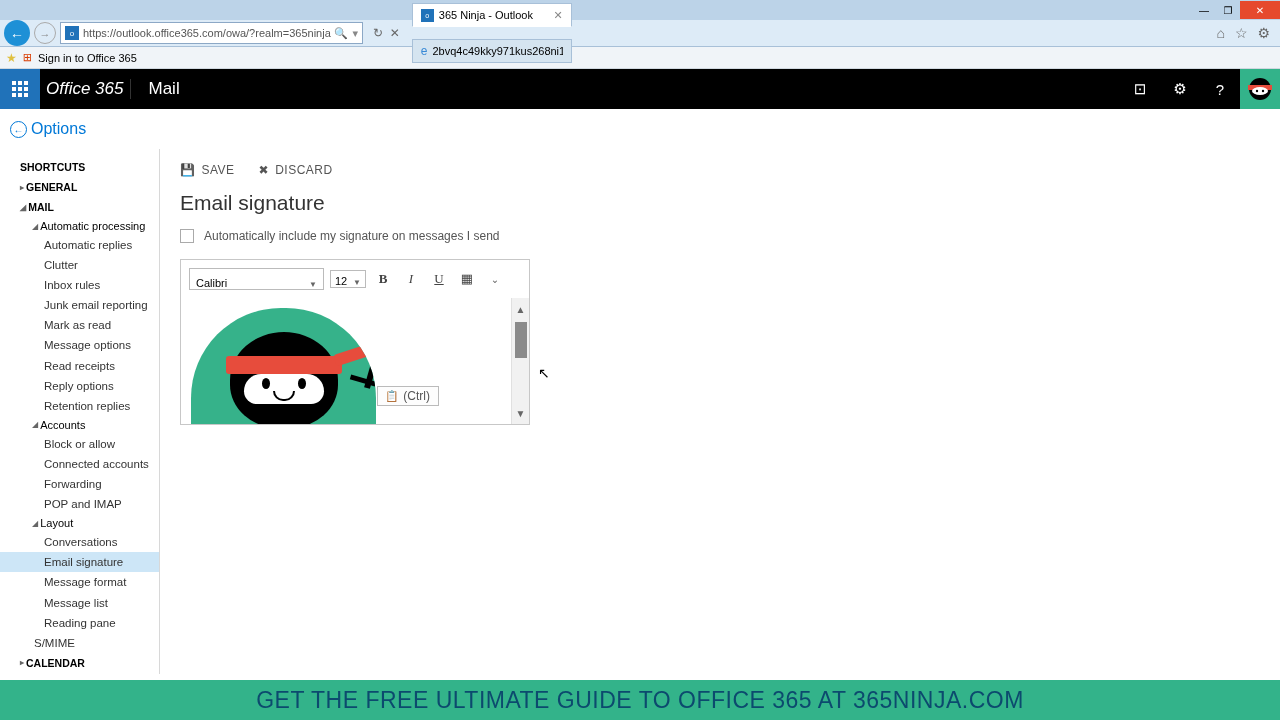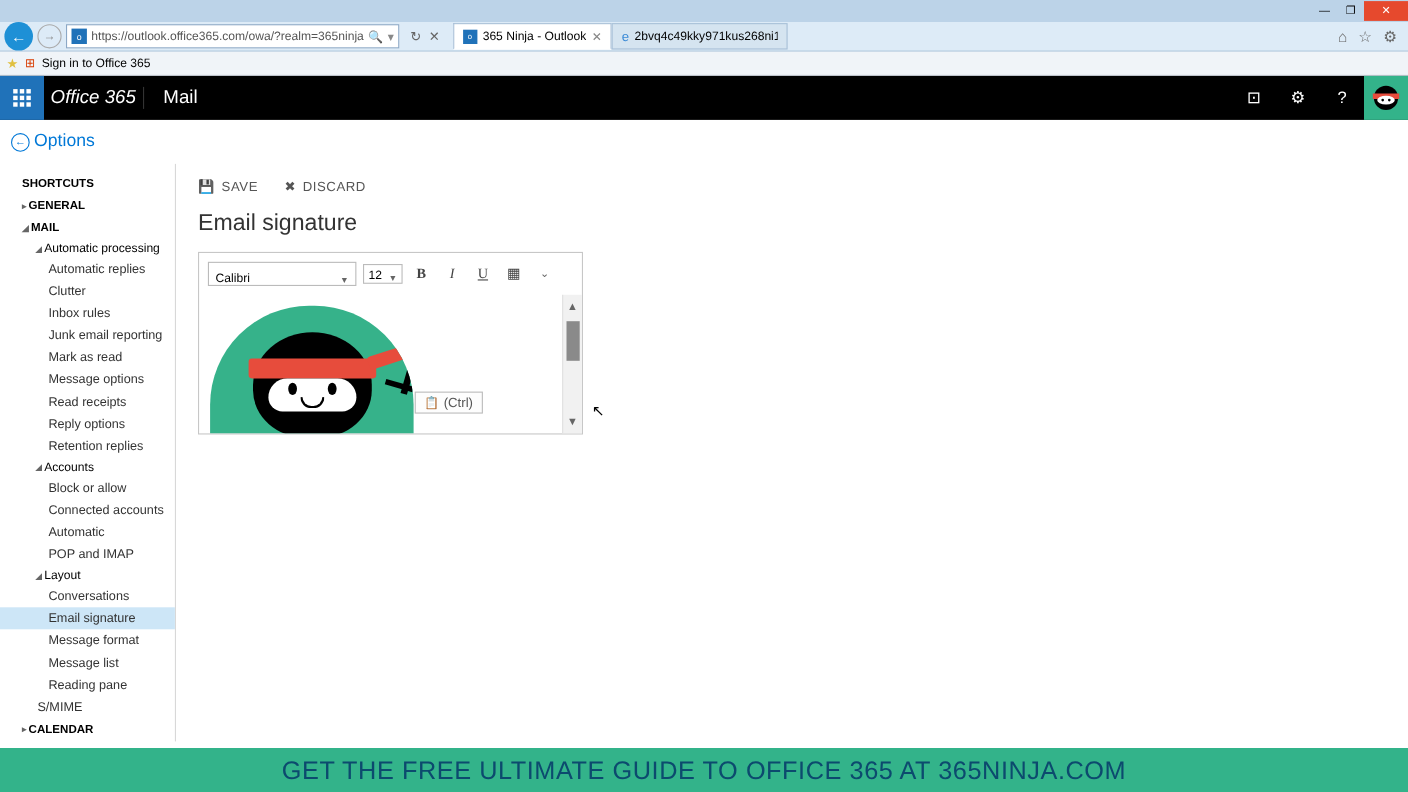--- a/index.html
+++ b/index.html
@@ -12,21 +12,21 @@
 
 
 .browser-bar { height: 27px; background: #ddebf7; display: flex; align-items: center; padding: 0 4px; gap: 2px; border-bottom: 1px solid #a8c0d8; }
 .nav-back { width: 26px; height: 26px; border-radius: 50%; background: #1e90d6; color: #fff; display: flex; align-items: center; justify-content: center; font-size: 14px; cursor: pointer; }
 .nav-fwd { width: 22px; height: 22px; border: 1px solid #aaa; border-radius: 50%; display: flex; align-items: center; justify-content: center; color: #888; font-size: 11px; margin-left: 2px; }
 .addr { flex: 0 0 290px; height: 22px; background: #fff; border: 1px solid #8ca8c6; display: flex; align-items: center; padding: 0 4px; margin-left: 2px; font-size: 11px; gap: 4px; }
 .addr-icon { width: 14px; height: 14px; background: #2072b9; color: #fff; font-size: 8px; display: flex; align-items: center; justify-content: center; }
 .addr-text { flex: 1; white-space: nowrap; overflow: hidden; color: #555; }
 .addr-search { color: #888; cursor: pointer; }
 .addr-refresh { display: flex; align-items: center; gap: 4px; margin-left: 2px; padding: 0 6px; color: #666; font-size: 12px; cursor: pointer; }
-.tabs { display: flex; gap: 0; margin-left: 4px; }
+.tabs { display: flex; gap: 12px; margin-left: 4px; flex-direction: column; }
 .tab { height: 24px; padding: 0 8px; display: flex; align-items: center; gap: 5px; font-size: 11px; border: 1px solid #a8c0d8; background: #f5f9fc; cursor: pointer; max-width: 160px; }
 .tab.active { background: #fff; border-bottom-color: #fff; }
 .tab-text { white-space: nowrap; overflow: hidden; flex: 1; }
 .tab-close { color: #888; font-size: 11px; }
 .tab-icon-o { width: 13px; height: 13px; background: #2072b9; color: #fff; font-size: 7px; display:flex; align-items:center; justify-content:center; }
 .tab-icon-ie { color: #3a8ad6; font-size: 12px; }
 .browser-right { margin-left: auto; display: flex; gap: 10px; color: #666; font-size: 14px; padding-right: 6px; }
 
 
 .fav-bar { height: 22px; background: #f0f4f8; display: flex; align-items: center; padding: 0 6px; font-size: 11px; gap: 6px; border-bottom: 1px solid #d0d8e0; }
@@ -205,21 +205,21 @@
     <div class="sb-item">Message options</div>
     <div class="sb-item">Read receipts</div>
     <div class="sb-item">Reply options</div>
     <div class="sb-item">Retention replies</div>
     <div class="sb-sub">
         <span class="caret">◢</span>
         <span>Accounts</span>
       </div>
     <div class="sb-item">Block or allow</div>
     <div class="sb-item">Connected accounts</div>
-    <div class="sb-item">Automatic</div>
+    <div class="sb-item">Forwarding</div>
     <div class="sb-item">POP and IMAP</div>
     <div class="sb-sub">
         <span class="caret">◢</span>
         <span>Layout</span>
       </div>
     <div class="sb-item">Conversations</div>
     <div class="sb-item active">Email signature</div>
     <div class="sb-item">Message format</div>
     <div class="sb-item">Message list</div>
     <div class="sb-item">Reading pane</div>
@@ -237,20 +237,24 @@
       <div class="action-btn">
         <span>💾</span>
         <span>SAVE</span>
       </div>
       <div class="action-btn">
         <span>✖</span>
         <span>DISCARD</span>
       </div>
     </div>
     <div class="page-title">Email signature</div>
+    <div class="chk-row">
+      <div class="chk"></div>
+      <span>Automatically include my signature on messages I send</span>
+    </div>
 
     <div class="editor-box">
       <div class="toolbar">
         <div class="font-sel">
           <span>Calibri</span>
             <span class="caret">▼</span>
         </div>
         <div class="size-sel">
           <span>12</span>
             <span class="caret">▼</span>

